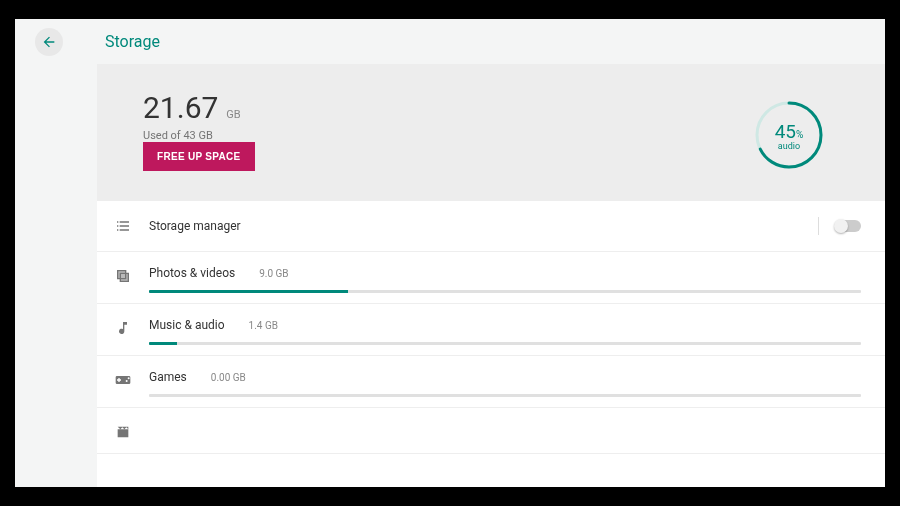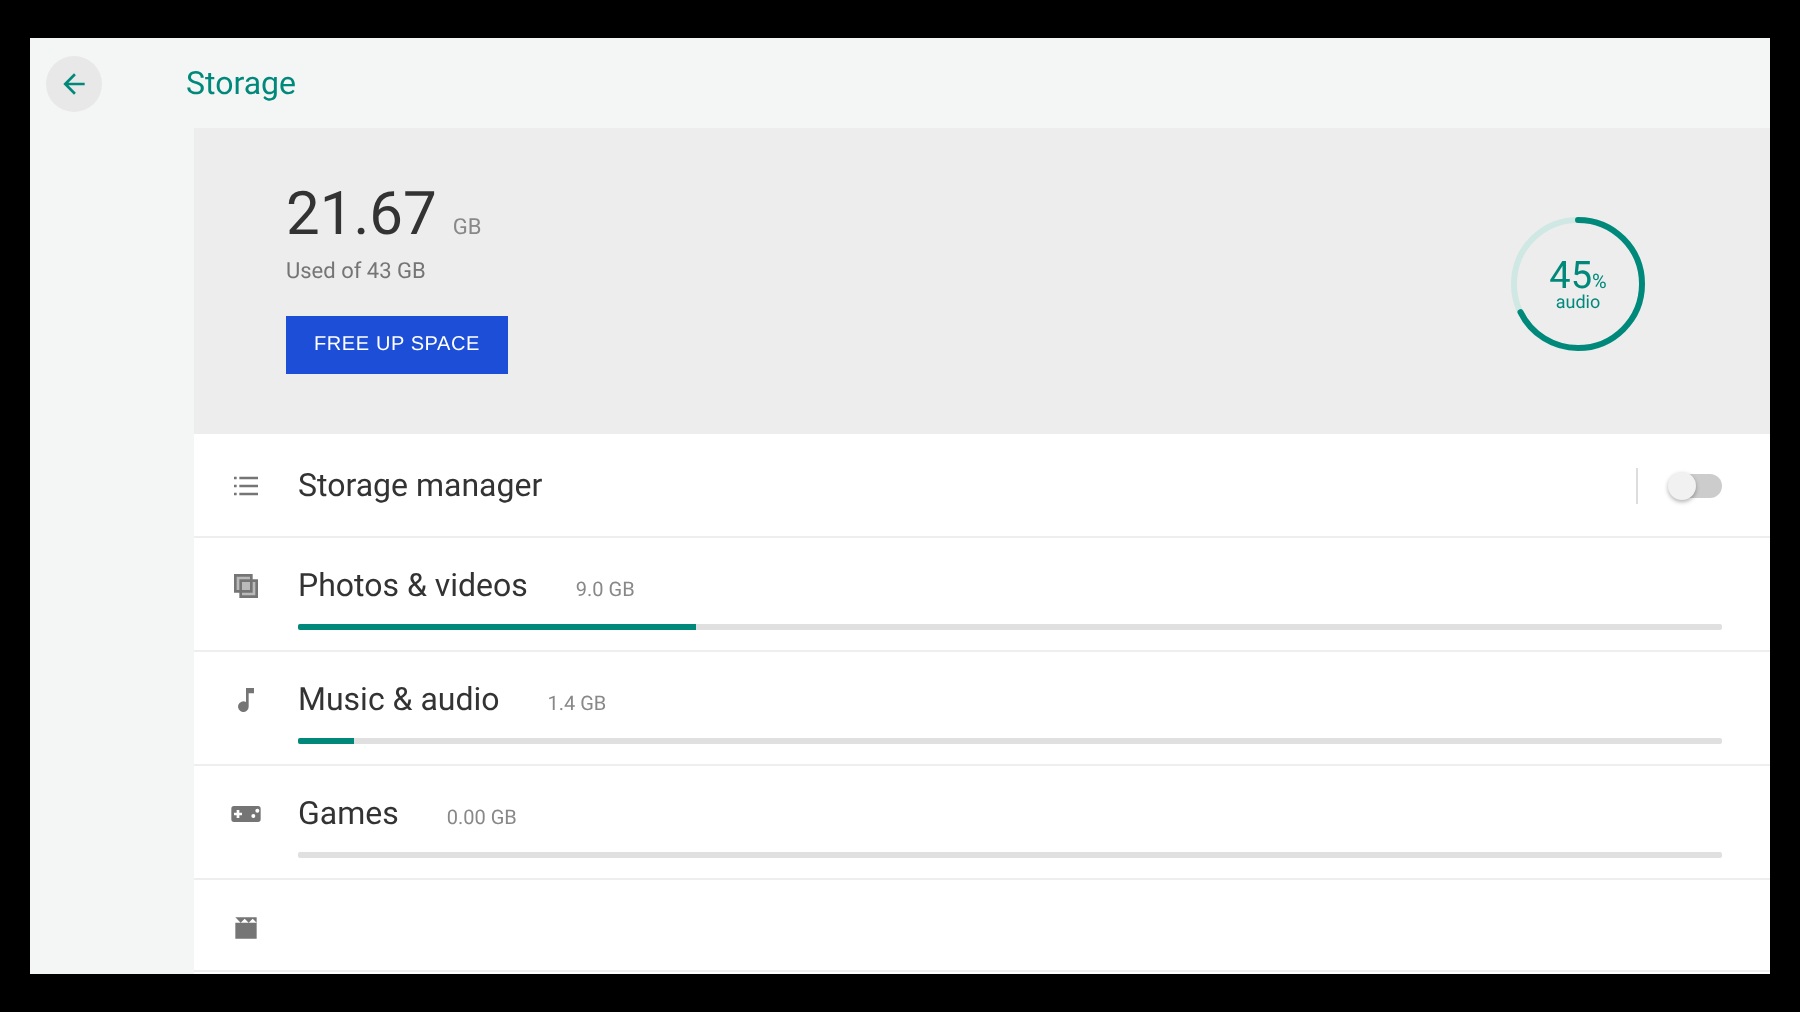--- a/index.html
+++ b/index.html
@@ -1,38 +1,38 @@
 <!DOCTYPE html>
 <html><head>
 <meta charset="utf-8">
 <style>
 * { box-sizing: border-box; margin: 0; padding: 0; }
 body { font-family: Roboto, Arial, sans-serif; background: #000; width: 900px; height: 506px; overflow: hidden; }
 .frame { background: #f4f5f5; width: 870px; height: 468px; margin: 19px 15px; position: relative; overflow: hidden; }
-.header { height: 45px; display: flex; align-items: center; padding-left: 8px; background: #f4f5f5; }
+.header { height: 45px; display: flex; align-items: center; padding-left: 20px; background: #f4f5f5; }
 .back-btn { width: 28px; height: 28px; border-radius: 50%; background: #e8e8e8; display: flex; align-items: center; justify-content: center; cursor: pointer; }
 .title { color: #00897b; font-size: 16px; margin-left: 42px; font-weight: 400; }
 .content { margin-left: 82px; height: 423px; overflow-y: auto; position: relative; }
 .content::-webkit-scrollbar { width: 6px; }
 .content::-webkit-scrollbar-thumb { background: #b0b0b0; border-radius: 3px; }
-.summary { background: #ededed; padding: 26px 40px 30px 46px; display: flex; justify-content: space-between; align-items: center; }
+.summary { background: #ededed; padding: 26px 40px 30px 46px; display: flex; justify-content: space-between; align-items: flex-end; }
 .usage-num { font-size: 30px; color: #333; font-weight: 400; }
 .usage-unit { font-size: 11px; color: #888; margin-left: 4px; }
 .usage-sub { font-size: 11px; color: #757575; margin-top: 4px; }
-.free-btn { background: #1d4ed8; color: #fff; border: none; padding: 9px 14px; font-size: 10px; font-weight: 400; margin-top: 16px; cursor: pointer; letter-spacing: 0.3px; }
+.free-btn { background: #be185d; color: #fff; border: none; padding: 9px 14px; font-size: 10px; font-weight: 700; cursor: pointer; letter-spacing: 0.3px; }
 .ring { width: 72px; height: 72px; position: relative; margin-right: 20px; margin-top: 6px; }
 .ring svg { transform: rotate(-90deg); }
 .ring-text { position: absolute; top: 0; left: 0; width: 100%; height: 100%; display: flex; flex-direction: column; align-items: center; justify-content: center; }
 .ring-pct { font-size: 19px; color: #00897b; font-weight: 400; }
 .ring-pct small { font-size: 10px; }
 .ring-used { font-size: 9px; color: #00897b; margin-top: -2px; }
 .row { display: flex; align-items: center; padding: 12px 24px 12px 16px; border-bottom: 1px solid #eeeeee; background: #fff; min-height: 46px; }
 .row-icon { width: 20px; display: flex; justify-content: center; color: #757575; }
 .row-body { flex: 1; margin-left: 16px; }
-.row-label { font-size: 16px; color: #333; }
+.row-label { font-size: 12px; color: #333; }
 .row-size { font-size: 10px; color: #888; margin-left: 24px; }
 .bar { height: 3px; background: #e0e0e0; margin-top: 10px; width: 100%; border-radius: 1px; overflow: hidden; }
 .bar-fill { height: 100%; background: #00897b; }
 .row.mgr { background: #fff; padding-top: 16px; padding-bottom: 16px; }
 .toggle { width: 26px; height: 12px; background: #ccc; border-radius: 7px; position: relative; cursor: pointer; }
 .toggle::after { content: ''; position: absolute; width: 14px; height: 14px; background: #f1f1f1; border-radius: 50%; top: -1px; left: -1px; box-shadow: 0 1px 2px rgba(0,0,0,0.3); }
 .divider-v { width: 1px; height: 18px; background: #ddd; margin-right: 16px; }
 .row.cat { align-items: flex-start; padding-top: 14px; padding-bottom: 10px; }
 .row.cat .row-icon { margin-top: 2px; }
 .cat-head { display: flex; align-items: baseline; }

